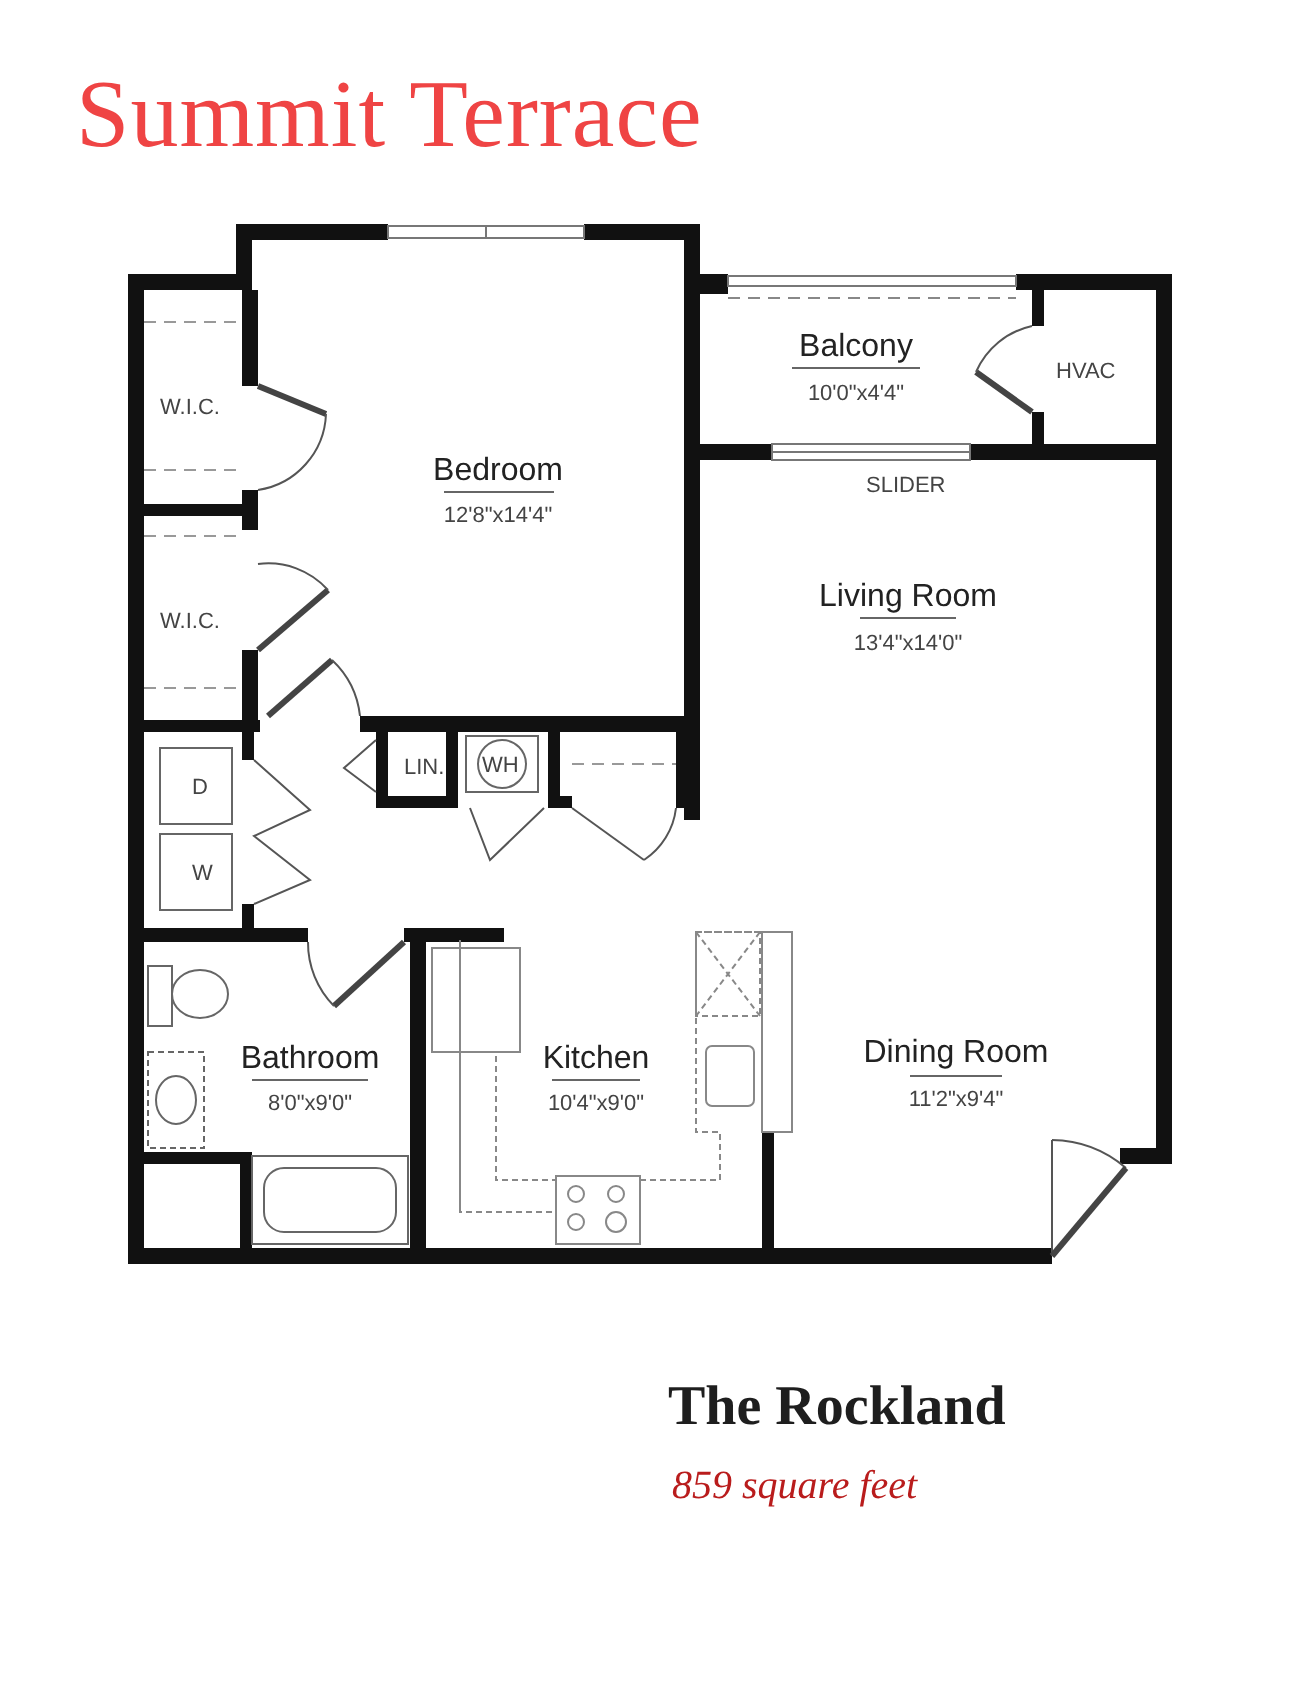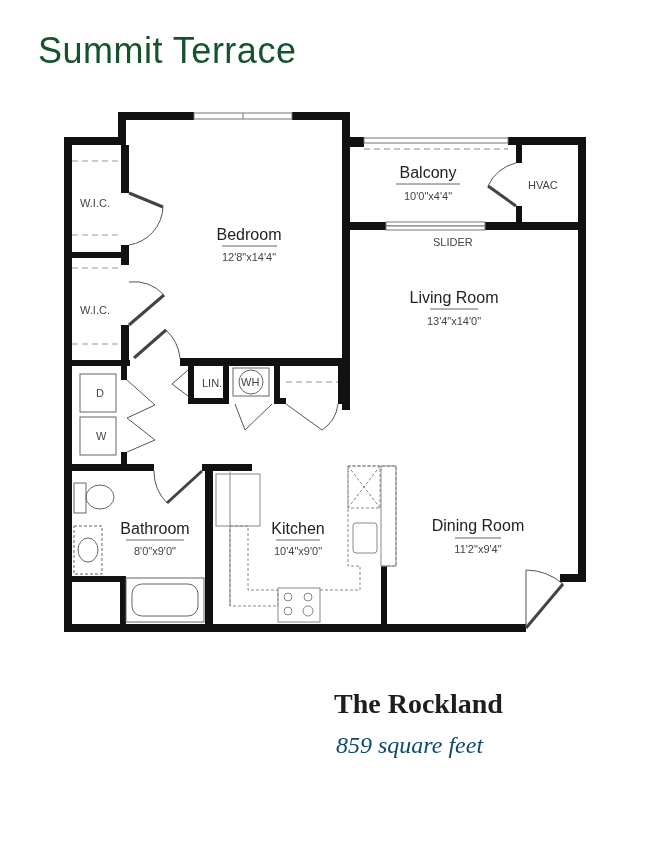--- a/index.html
+++ b/index.html
@@ -1,20 +1,20 @@
 <!DOCTYPE html>
 <html><head>
 <meta charset="utf-8">
 <style>
   html,body{margin:0;padding:0;background:#fff;}
   body{width:650px;height:841px;position:relative;overflow:hidden;font-family:"Liberation Sans",sans-serif;}
-  .title{position:absolute;left:38px;top:30px;font-family:Liberation Sans, sans-serif;font-size:36px;color:#14532d;letter-spacing:0.5px;}
+  .title{position:absolute;left:38px;top:30px;font-family:Liberation Serif, serif;font-size:48px;color:#ef4444;letter-spacing:0.5px;}
   .plan{position:absolute;left:0;top:0;}
   .unit-name{position:absolute;left:334px;top:688px;font-family:"Liberation Serif",serif;font-weight:bold;font-size:28px;color:#1e1e1e;}
-  .unit-size{position:absolute;left:336px;top:732px;font-family:"Liberation Serif",serif;font-style:italic;font-size:24px;color:#0c4a6e;}
+  .unit-size{position:absolute;left:336px;top:732px;font-family:"Liberation Serif",serif;font-style:italic;font-size:20px;color:#b91c1c;}
   svg text{font-family:"Liberation Sans",sans-serif;fill:#222;}
   .rl{font-size:16px;}
   .rd{font-size:11px;fill:#444;}
   .sm{font-size:11px;fill:#444;}
 </style>
 </head>
 <body>
 
 <div class="title">Summit Terrace</div>
 

